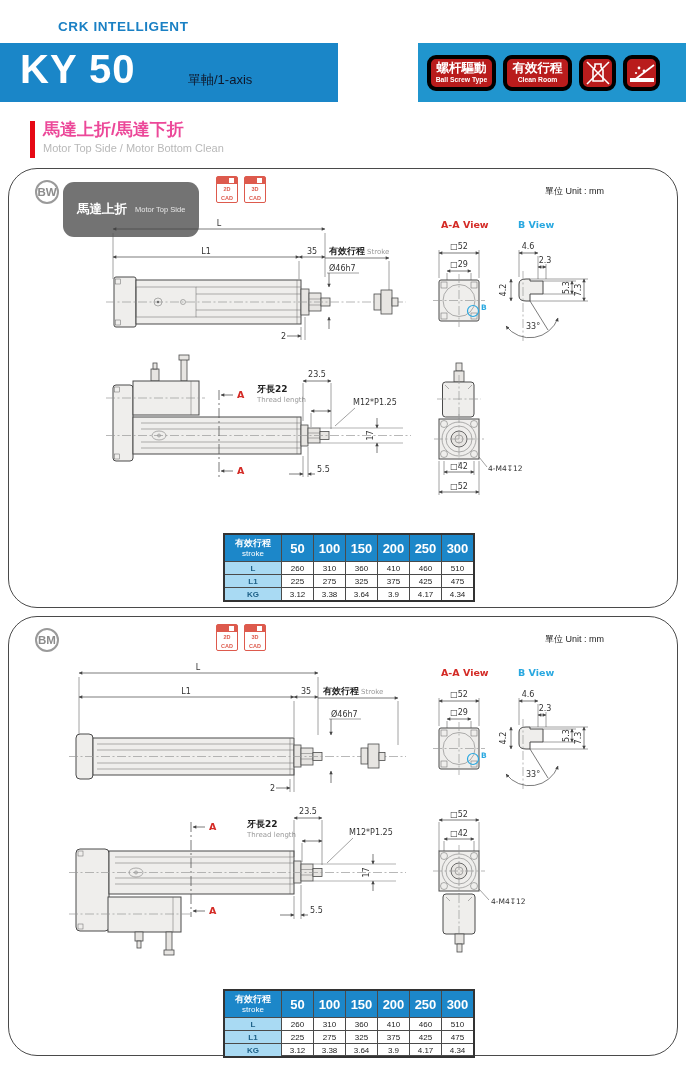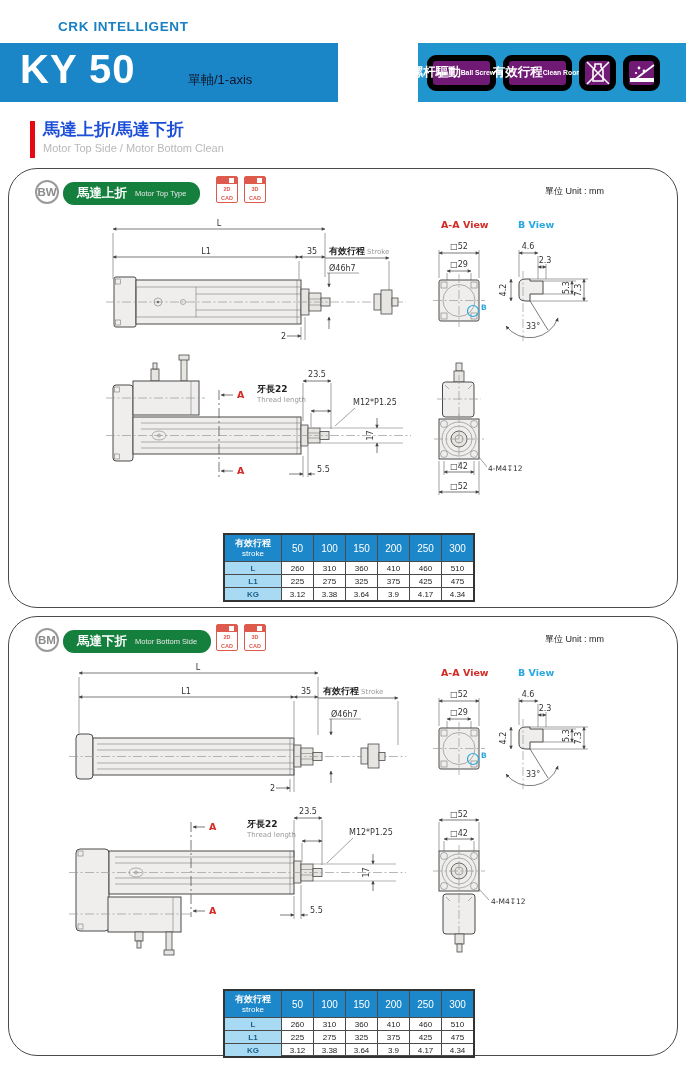--- a/index.html
+++ b/index.html
@@ -6,57 +6,57 @@
   .page{position:relative;width:686px;height:1074px;background:#fff;overflow:hidden;
         font-family:"Liberation Sans",sans-serif}
   
   .brand{position:absolute;left:58px;top:19px;font-size:13.5px;font-weight:bold;
          color:#1a80c4;letter-spacing:.6px}
   .banner-left{position:absolute;left:0;top:43px;width:338px;height:59px;background:#1a86c8}
   .banner-right{position:absolute;left:418px;top:43px;width:268px;height:59px;background:#2095ce;
                 display:flex;align-items:center;gap:7px;padding-left:9px;box-sizing:border-box}
   .model{position:absolute;left:20px;top:4px;font-size:40px;font-weight:bold;color:#fff;letter-spacing:1px}
   .axis{position:absolute;left:188px;top:28px;font-size:13px;font-weight:normal;color:#0f172a}
-  .badge{width:69px;height:36px;background:#701a75;border:6px solid #000000;border-radius:9px;
-         color:#fff;display:flex;flex-direction:row;align-items:center;justify-content:center;
+  .badge{width:69px;height:36px;background:#b91c1c;border:4px solid #000000;border-radius:9px;
+         color:#fff;display:flex;flex-direction:column;align-items:center;justify-content:center;
          line-height:1.1;box-sizing:border-box}
   .badge .z{font-size:12.5px;font-weight:bold;white-space:nowrap}
   .badge .e{font-size:6.8px;font-weight:bold;white-space:nowrap}
   .badge.iconb{width:37px}
   
   .sec-bar{position:absolute;left:30px;top:121px;width:5px;height:37px;background:#e60914}
-  .sec-title{position:absolute;left:43px;top:118px;font-size:17px;font-weight:bold;color:#1d4ed8}
+  .sec-title{position:absolute;left:43px;top:118px;font-size:17px;font-weight:bold;color:#ec4899}
   .sec-sub{position:absolute;left:43px;top:142px;font-size:11px;color:#b8b8b8}
   
   .panel{position:absolute;left:8px;width:670px;height:440px;border:1.4px solid #4a4a4a;
          border-radius:29px;background:#fff;box-sizing:border-box}
   .p1{top:168px}.p2{top:616px}
   .code{position:absolute;left:26px;top:11px;width:24px;height:24px;border:2px solid #9a9a9a;
         border-radius:50%;color:#8c8c8c;font-weight:bold;font-size:11.5px;display:flex;
         align-items:center;justify-content:center;box-sizing:border-box}
-  .pill{position:absolute;left:54px;top:13px;height:23px;background:#15803d;border-radius:11px;
-        color:#fff;display:flex;align-items:center;padding:0 14px;gap:8px}
+  .pill{position:absolute;left:54px;top:13px;height:23px;background:#737373;border-radius:11px;
+        color:#fff;display:flex;align-items:center;padding:16px 14px;gap:8px}
   .pill .z{font-size:12.5px;font-weight:bold;white-space:nowrap}
   .pill .e{font-size:7.5px;color:#e6e6e6;white-space:nowrap}
   .cad{position:absolute;top:7px;width:22px;height:27px;border:1.5px solid #dd5a4d;border-radius:2px;
        background:#fff;box-sizing:border-box}
   .cad .bar{position:absolute;top:0;left:0;right:0;height:7px;background:#dd5a4d}
   .cad .notch{position:absolute;top:1px;right:3px;width:5px;height:5px;background:#fff}
   .cad .t{position:absolute;top:8px;left:0;right:0;text-align:center;font-size:5.5px;
           font-weight:bold;color:#dd5a4d;line-height:1.55}
   .c2d{left:207px}.c3d{left:235px}
   .unit{position:absolute;left:536px;top:16px;font-size:9px;color:#222}
   
   table.spec{position:absolute;left:214px;border-collapse:collapse;font-size:8px;color:#222;
              border:2px solid #333}
   .spec td,.spec th{border:1px solid #4a4a4a;text-align:center;padding:0}
   .spec thead th{background:#1c87c9;color:#fff;height:26px}
   .spec .hz{font-size:9px;font-weight:bold;line-height:1.15}
   .spec .he{font-size:8px;font-weight:normal;line-height:1.15}
-  .spec .num{width:31px;font-weight:normal;font-size:10px}
+  .spec .num{width:31px;font-weight:bold;font-size:13px}
   .spec thead th:first-child{width:56px}
   .spec tbody td{height:12px}
   .spec .lbl{background:#a9daf3;color:#1c5f86;font-weight:bold}
   .t1{top:364px}.t2{top:372px}
   
   svg{position:absolute;overflow:visible}
   svg text{font-family:"DejaVu Sans","Liberation Sans",sans-serif}
   .dline{stroke:#444;stroke-width:.7;fill:none}
   .ext{stroke:#555;stroke-width:.55;fill:none}
   .body{fill:#efeeec;stroke:#4a4a4a;stroke-width:1}
@@ -114,21 +114,21 @@
   </div>
 
   <div class="sec-bar"></div>
   <div class="sec-title">馬達上折/馬達下折</div>
   <div class="sec-sub">Motor Top Side / Motor Bottom Clean</div>
 
   <section class="panel p1">
     <div class="code">BW</div>
     <div class="pill">
       <span class="z">馬達上折</span>
-      <span class="e">Motor Top Type</span>
+      <span class="e">Motor Top Side</span>
     </div>
     <div class="cad c2d">
       <div class="bar">
           <div class="notch"></div>
         </div>
       <div class="t"><span>2D</span><br><span>CAD</span></div>
     </div>
     <div class="cad c3d">
       <div class="bar">
           <div class="notch"></div>
@@ -401,24 +401,20 @@
             <td>3.9</td>
           <td>4.17</td>
             <td>4.34</td>
         </tr>
       </tbody>
     </table>
   </section>
 
   <section class="panel p2">
     <div class="code">BM</div>
-    <div class="pill">
-      <span class="z">馬達下折</span>
-      <span class="e">Motor Bottom Side</span>
-    </div>
     <div class="cad c2d">
       <div class="bar">
           <div class="notch"></div>
         </div>
       <div class="t"><span>2D</span><br><span>CAD</span></div>
     </div>
     <div class="cad c3d">
       <div class="bar">
           <div class="notch"></div>
         </div>

